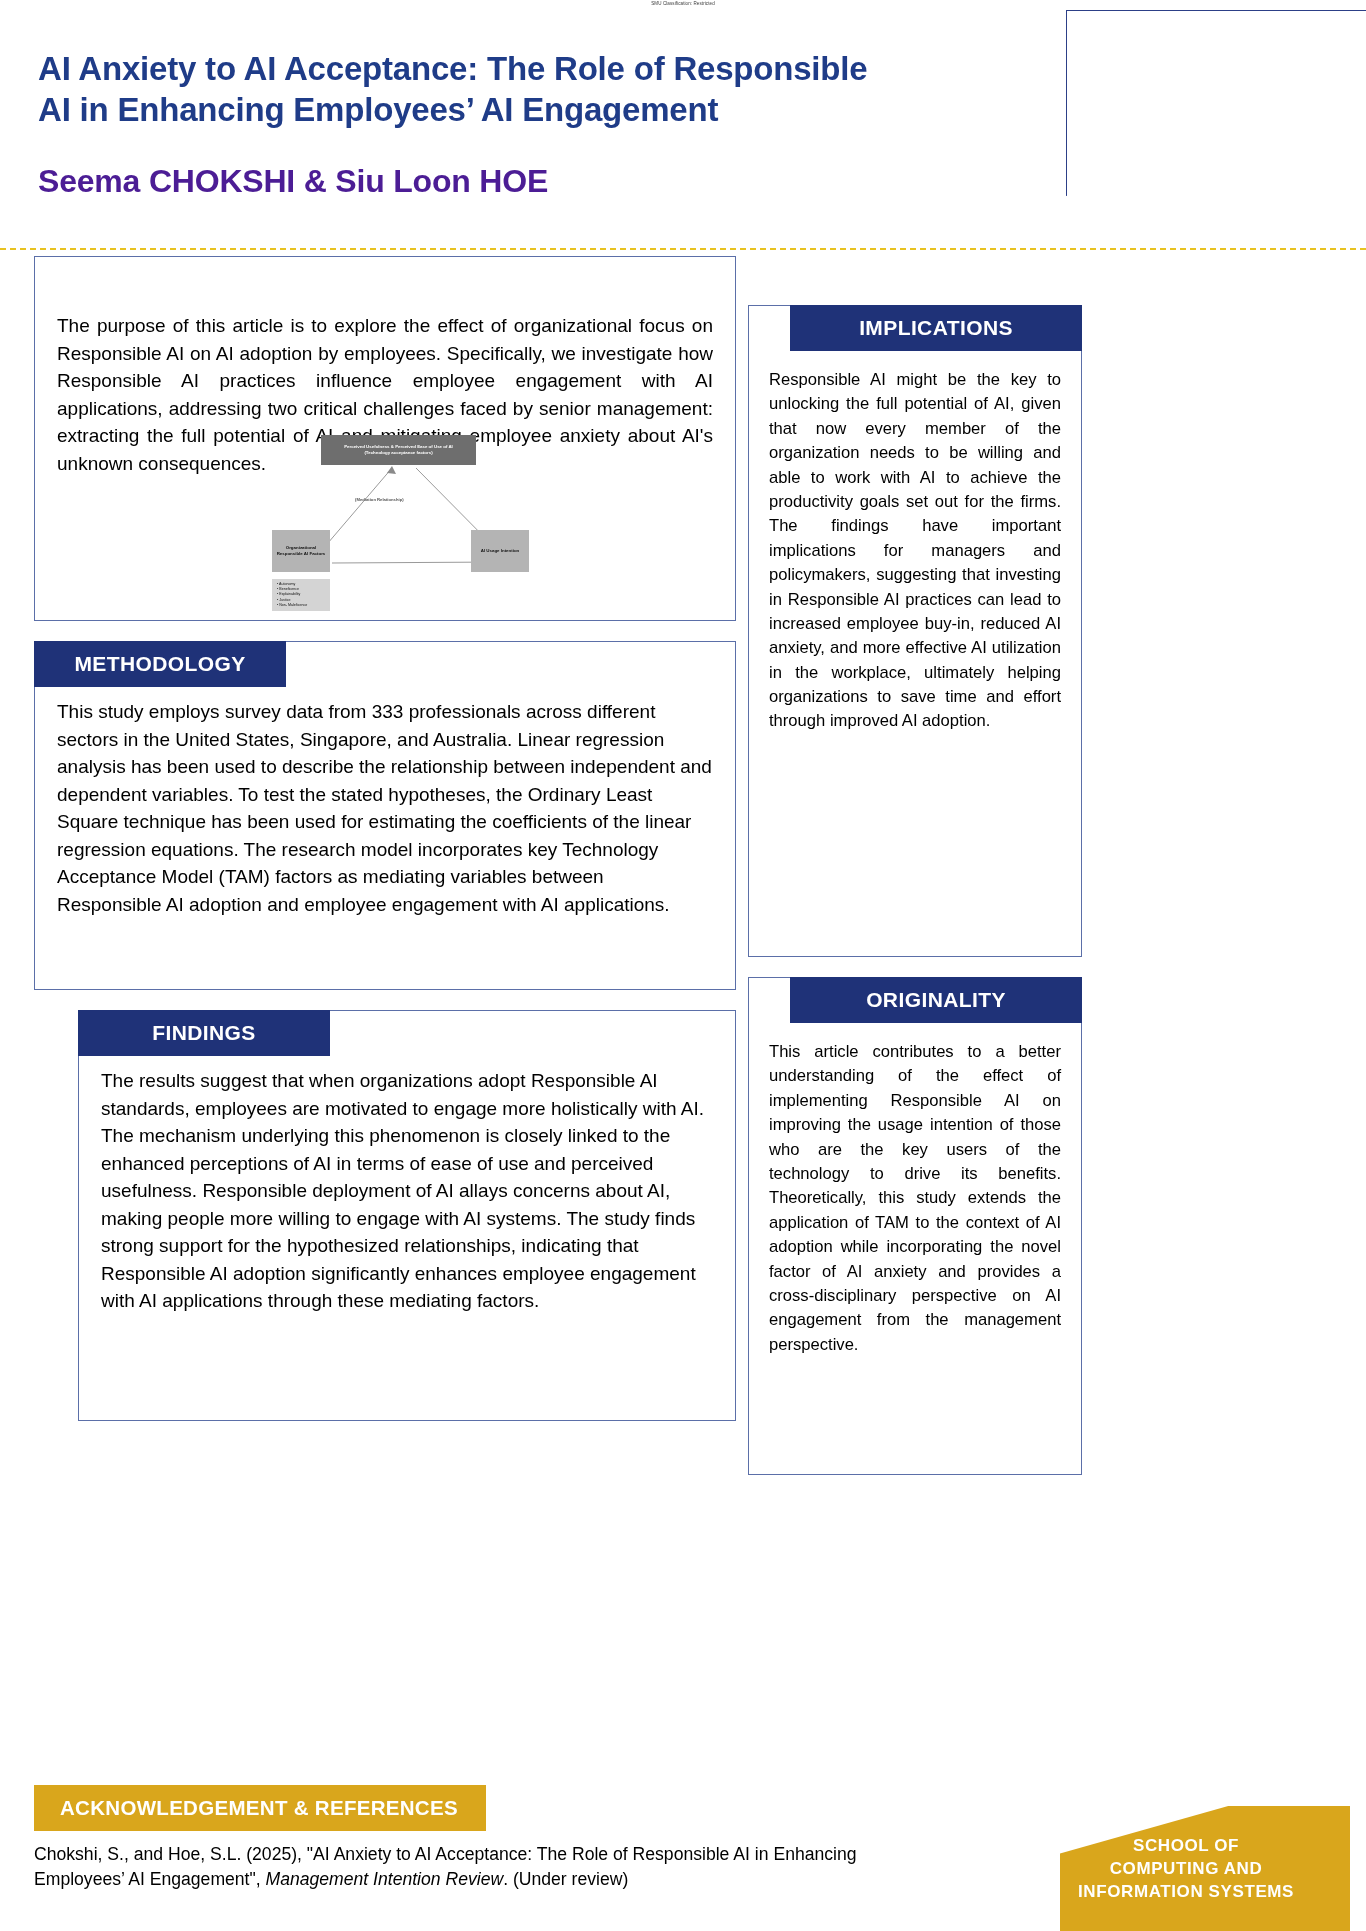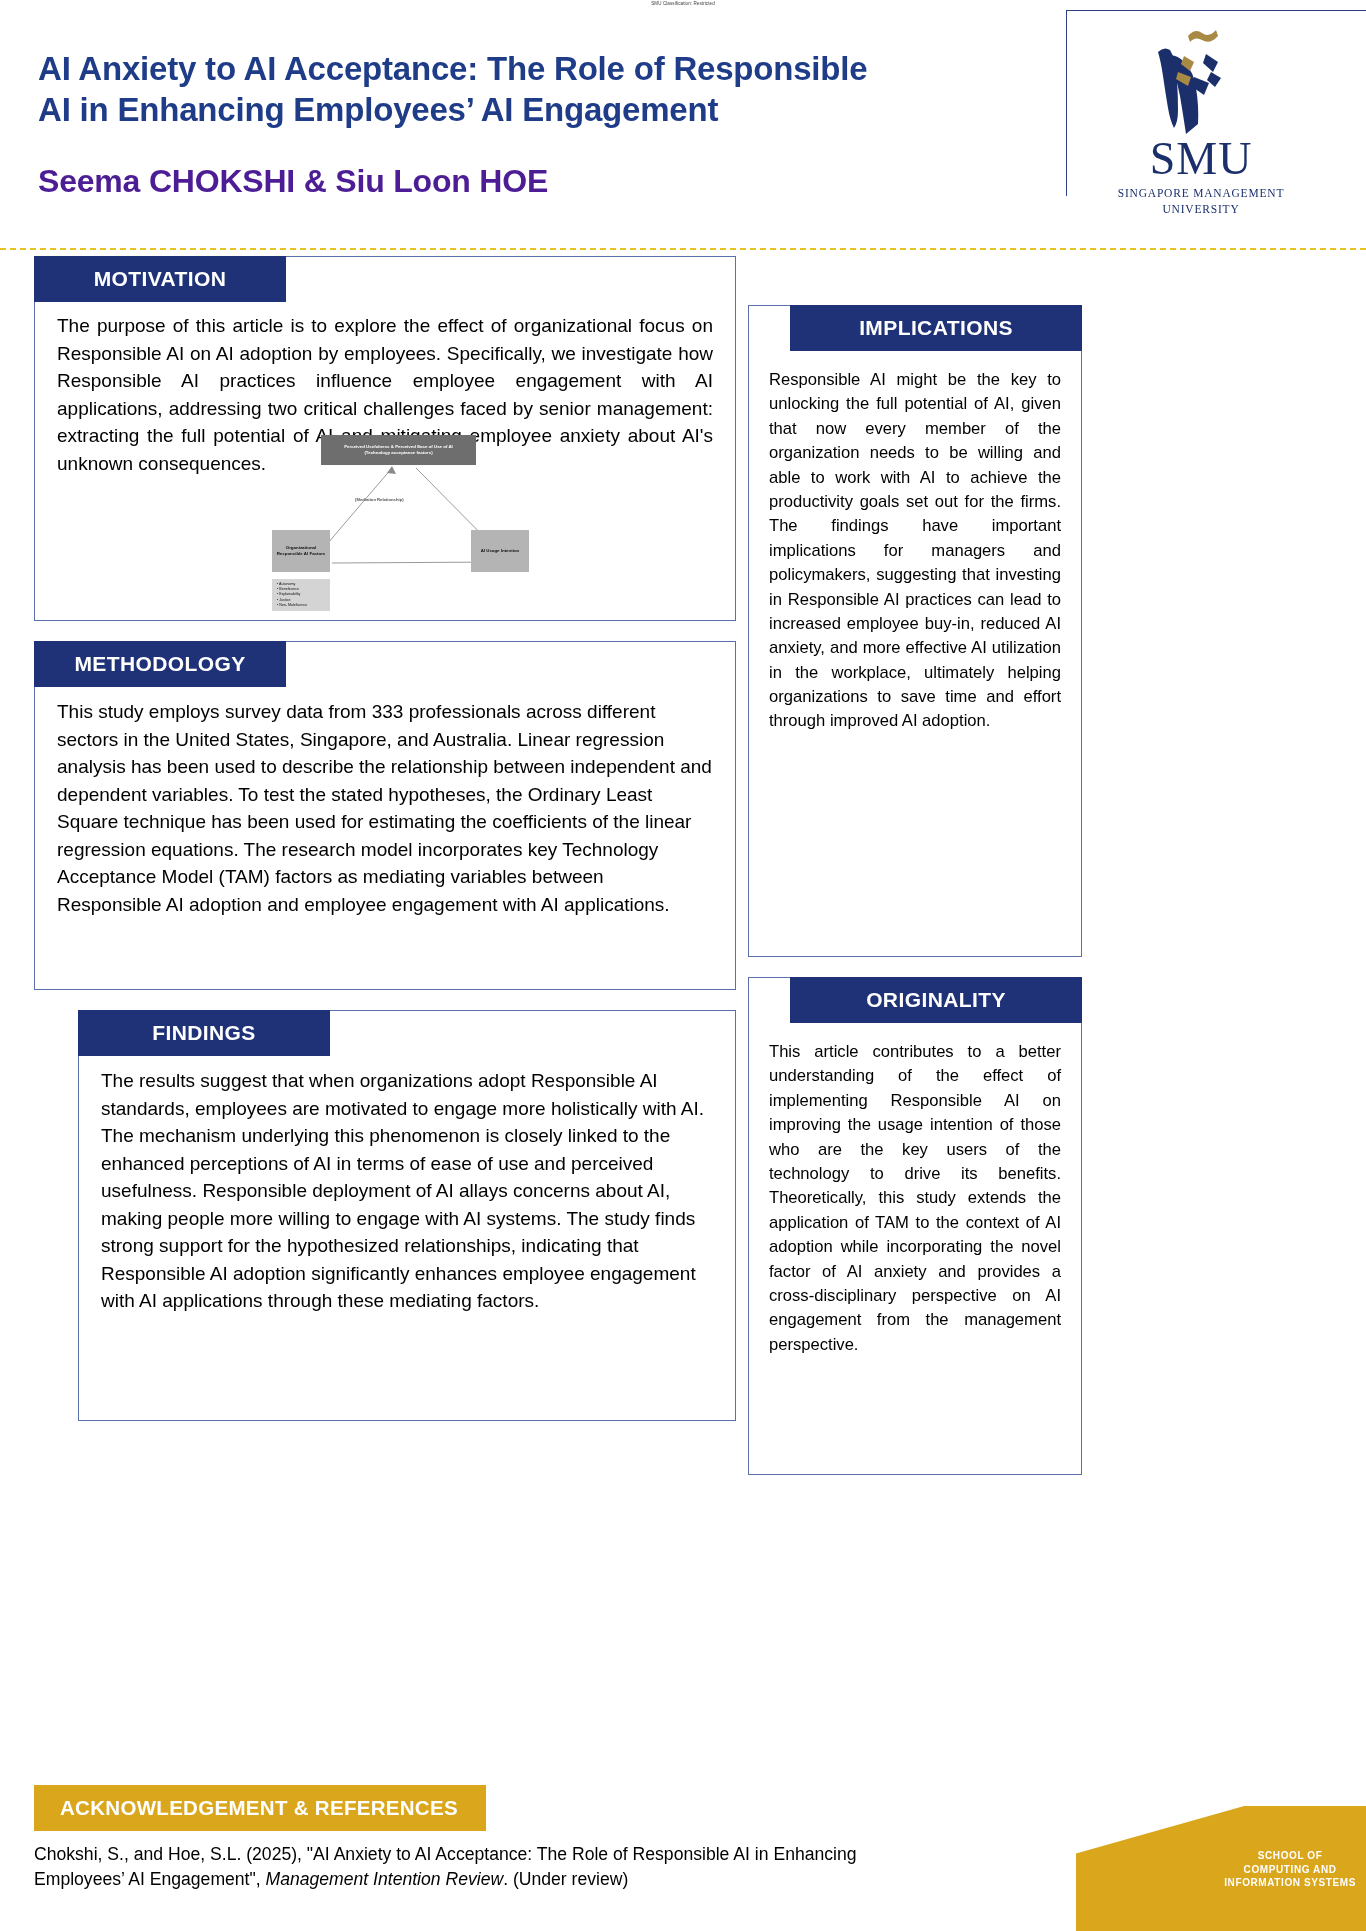--- a/index.html
+++ b/index.html
@@ -227,79 +227,57 @@
     margin-top: 11px;
     font-size: 17.6px;
     line-height: 1.42;
   }
   .ack-body em { font-style: italic; }
   .ack-note { font-style: italic; }
 
   
   .school-badge {
     position: absolute;
-    right: 0; bottom: 0;
+    right: 16px; bottom: 0;
     width: 290px; height: 125px;
     background: #d9a61c;
     clip-path: polygon(0 38%, 58% 0, 100% 0, 100% 100%, 0 100%);
     color: #fff;
     font-weight: bold;
-    font-size: 10px;
+    font-size: 17px;
     line-height: 1.35;
     letter-spacing: .6px;
     text-align: center;
-    display: flex; align-items: center; justify-content: flex-end;
+    display: flex; align-items: center; justify-content: flex-start;
     padding: 20px 10px 18px 18px;
   }
 
   .nowrap { white-space: pre-line; }
 </style>
 </head>
 <body>
 
 <div class="classification">SMU Classification: Restricted</div>
 
 <div class="header">
 
   <div class="poster-title">AI Anxiety to AI Acceptance: The Role of Responsible AI in Enhancing Employees’ AI Engagement</div>
 
   <div class="poster-authors">Seema CHOKSHI &amp; Siu Loon HOE</div>
 
   <div class="logo-panel">
     <div class="logo-frame"></div>
-    <div class="logo-inner">
-      <div class="logo-mark">
-        <svg width="270" height="120" viewBox="0 0 270 120" xmlns="http://www.w3.org/2000/svg">
-
-          <path d="M122 14 q7 -8 14 -3 q7 5 14 -3 l2 6 q-8 9 -16 4 q-7 -4 -12 2 z" fill="#a98a45"></path>
-
-          <path d="M92 30 q6 -6 12 -2 l4 8 q2 10 3 22 q1 16 1 30 q0 12 -4 18 q-4 -8 -6 -20 q-3 -18 -5 -32 q-2 -14 -5 -24 z" fill="#1b2f6b"></path>
-          <path d="M100 34 q10 -3 18 6 q10 10 12 26 q3 18 2 36 l-12 10 q-3 -20 -6 -38 q-4 -22 -14 -40 z" fill="#1b2f6b"></path>
-
-          <path d="M118 34 l10 6 l-4 9 l-9 -7 z" fill="#a98a45"></path>
-          <path d="M112 50 l13 5 l-3 9 l-12 -7 z" fill="#a98a45"></path>
-
-          <path d="M140 32 l12 8 l-5 10 l-10 -9 z" fill="#1b2f6b"></path>
-          <path d="M128 55 l15 6 l-5 12 l-13 -9 z" fill="#1b2f6b"></path>
-          <path d="M145 50 l10 6 l-6 9 l-8 -7 z" fill="#1b2f6b"></path>
-        </svg>
-      </div>
-      <div class="smu-word">SMU</div>
-      <div class="smu-sub nowrap">SINGAPORE MANAGEMENT
-UNIVERSITY</div>
-    </div>
   </div>
 </div>
 
 <div class="dashed-divider"></div>
 
 <div class="col-left">
 
   <div class="panel" id="panel-motivation">
-    <div class="panel-header left-head">MOTIVATION</div>
     <div class="panel-body justified">The purpose of this article is to explore the effect of organizational focus on Responsible AI on AI adoption by employees. Specifically, we investigate how Responsible AI practices influence employee engagement with AI applications, addressing two critical challenges faced by senior management: extracting the full potential of AI and mitigating employee anxiety about AI's unknown consequences.</div>
 
     <div class="model-diagram">
       <svg width="330" height="165" xmlns="http://www.w3.org/2000/svg">
 
         <line x1="76" y1="122" x2="152" y2="33" stroke="#9a9a9a" stroke-width="1"></line>
         <polygon points="152,31 147,38 156,39" fill="#8a8a8a"></polygon>
 
         <line x1="176" y1="33" x2="262" y2="120" stroke="#9a9a9a" stroke-width="1"></line>
         <polygon points="264,122 256,120 259,113" fill="#8a8a8a"></polygon>

